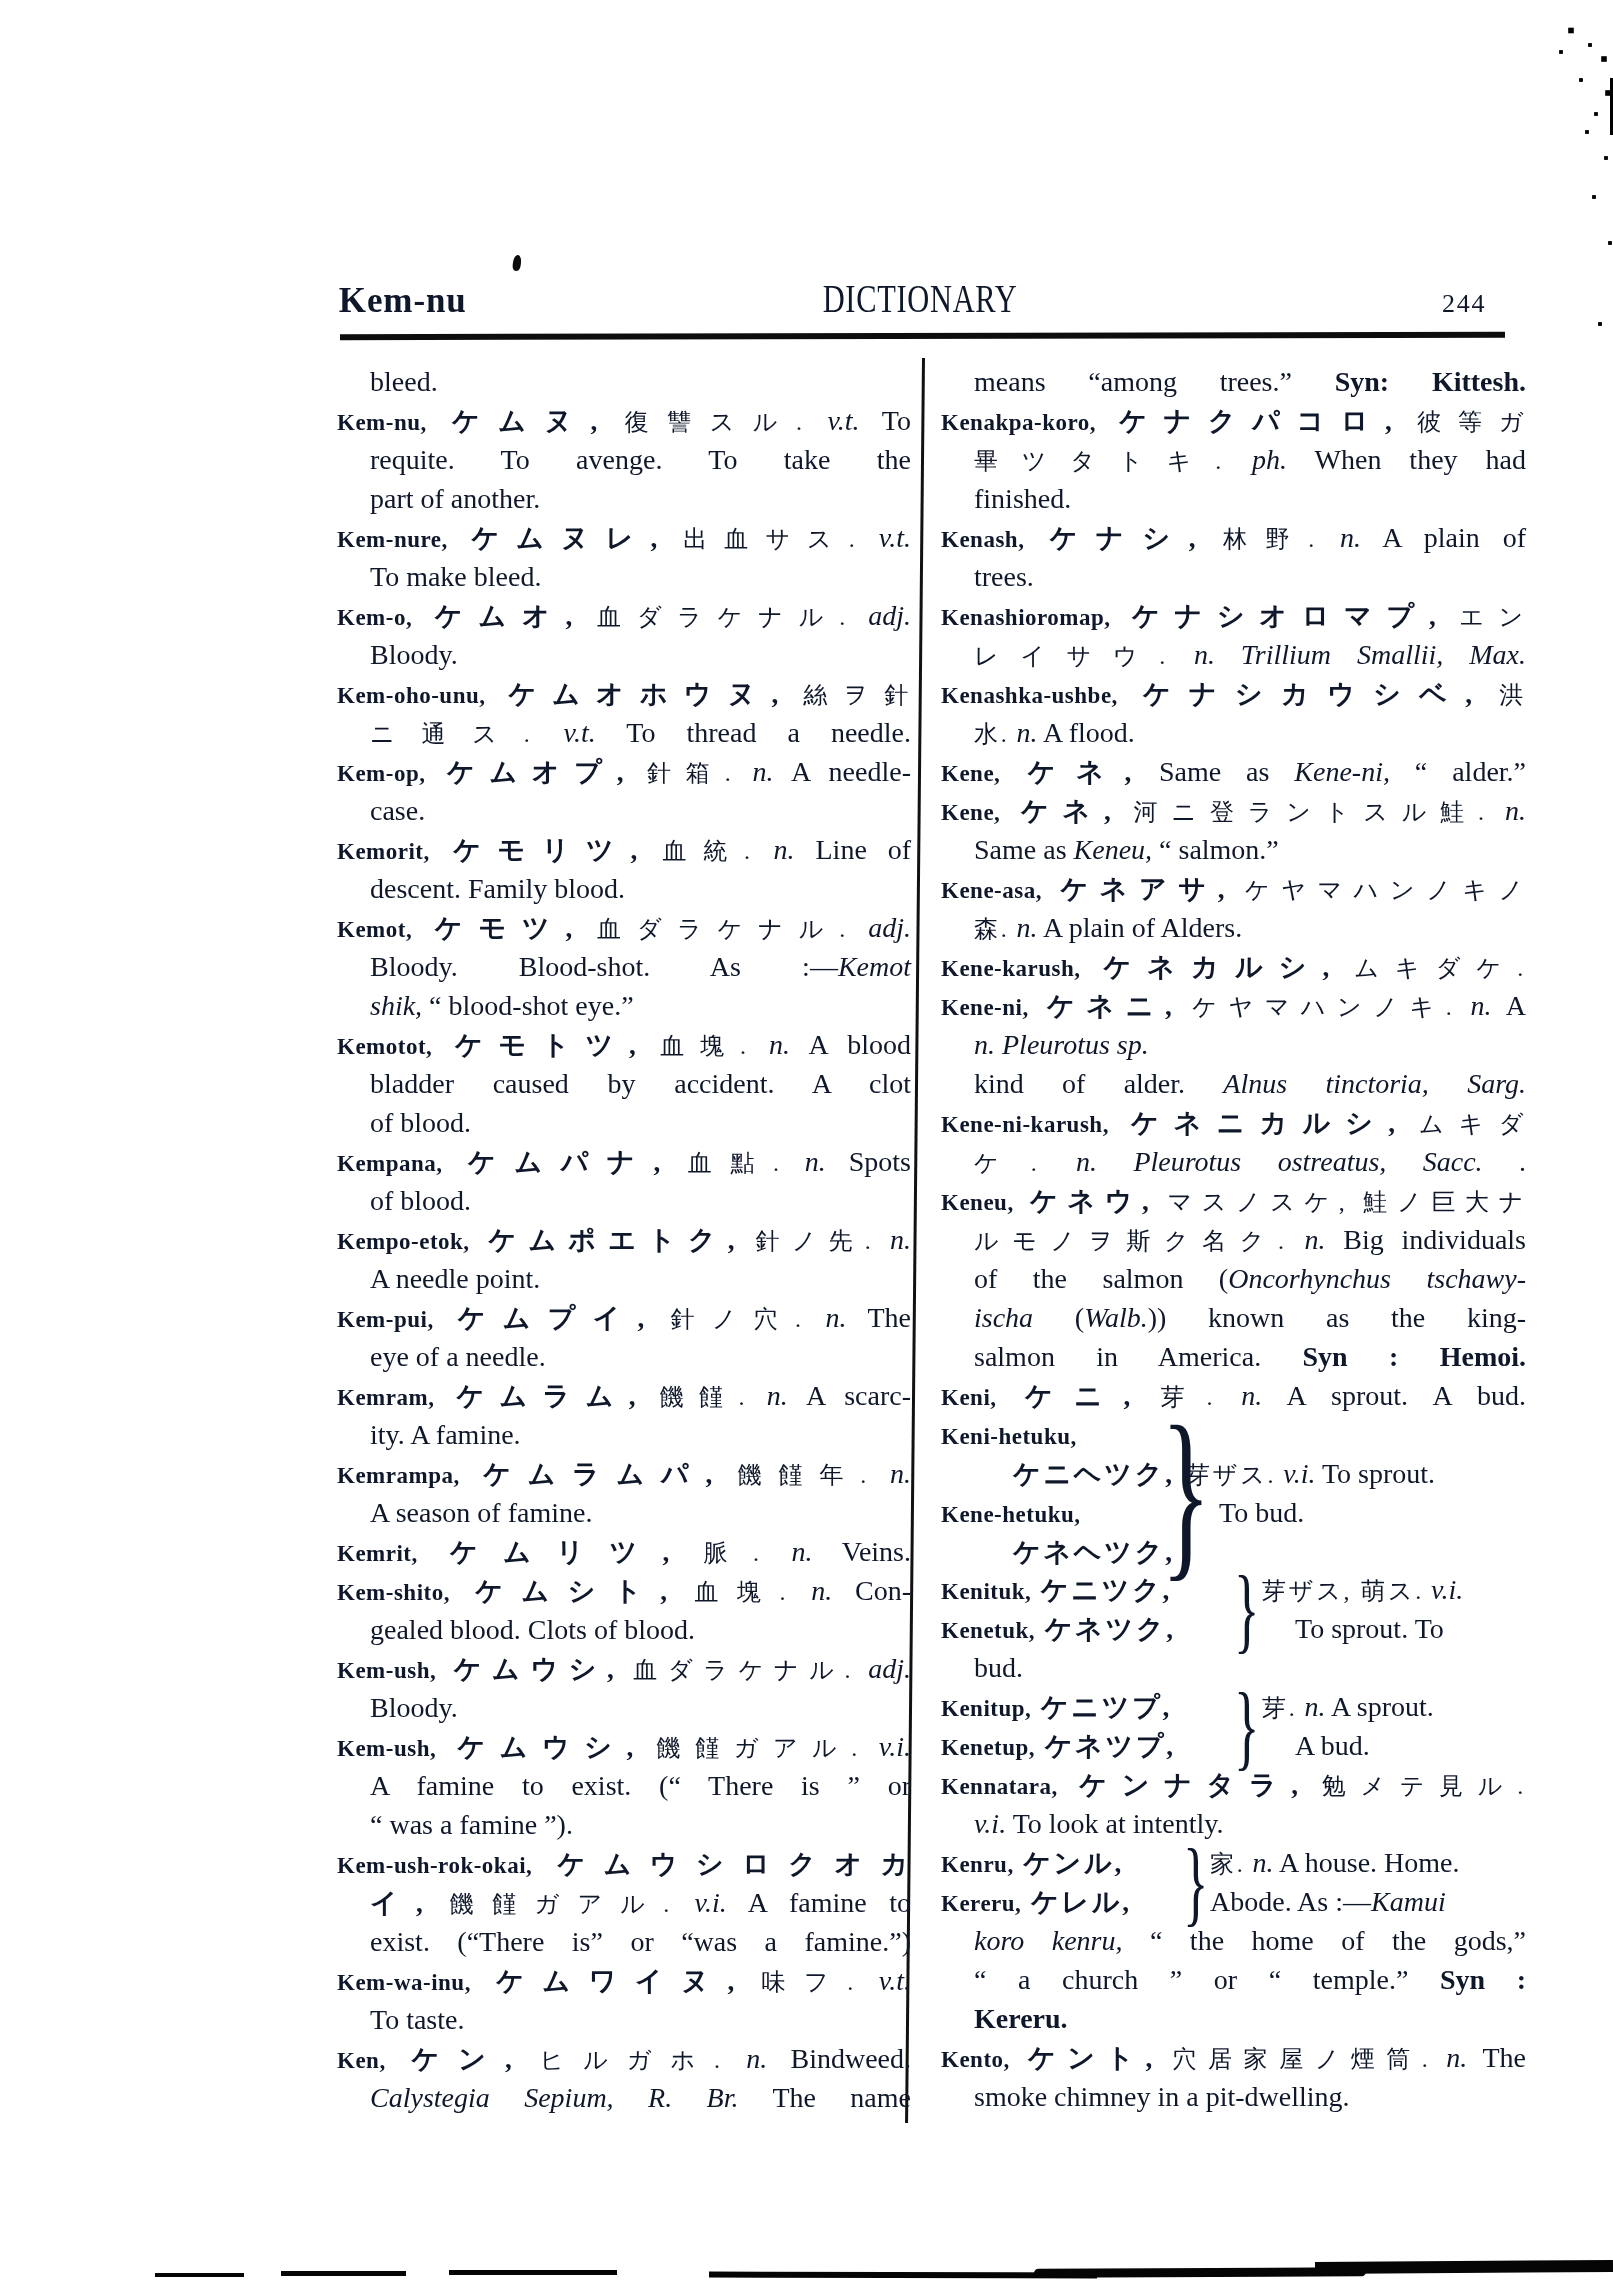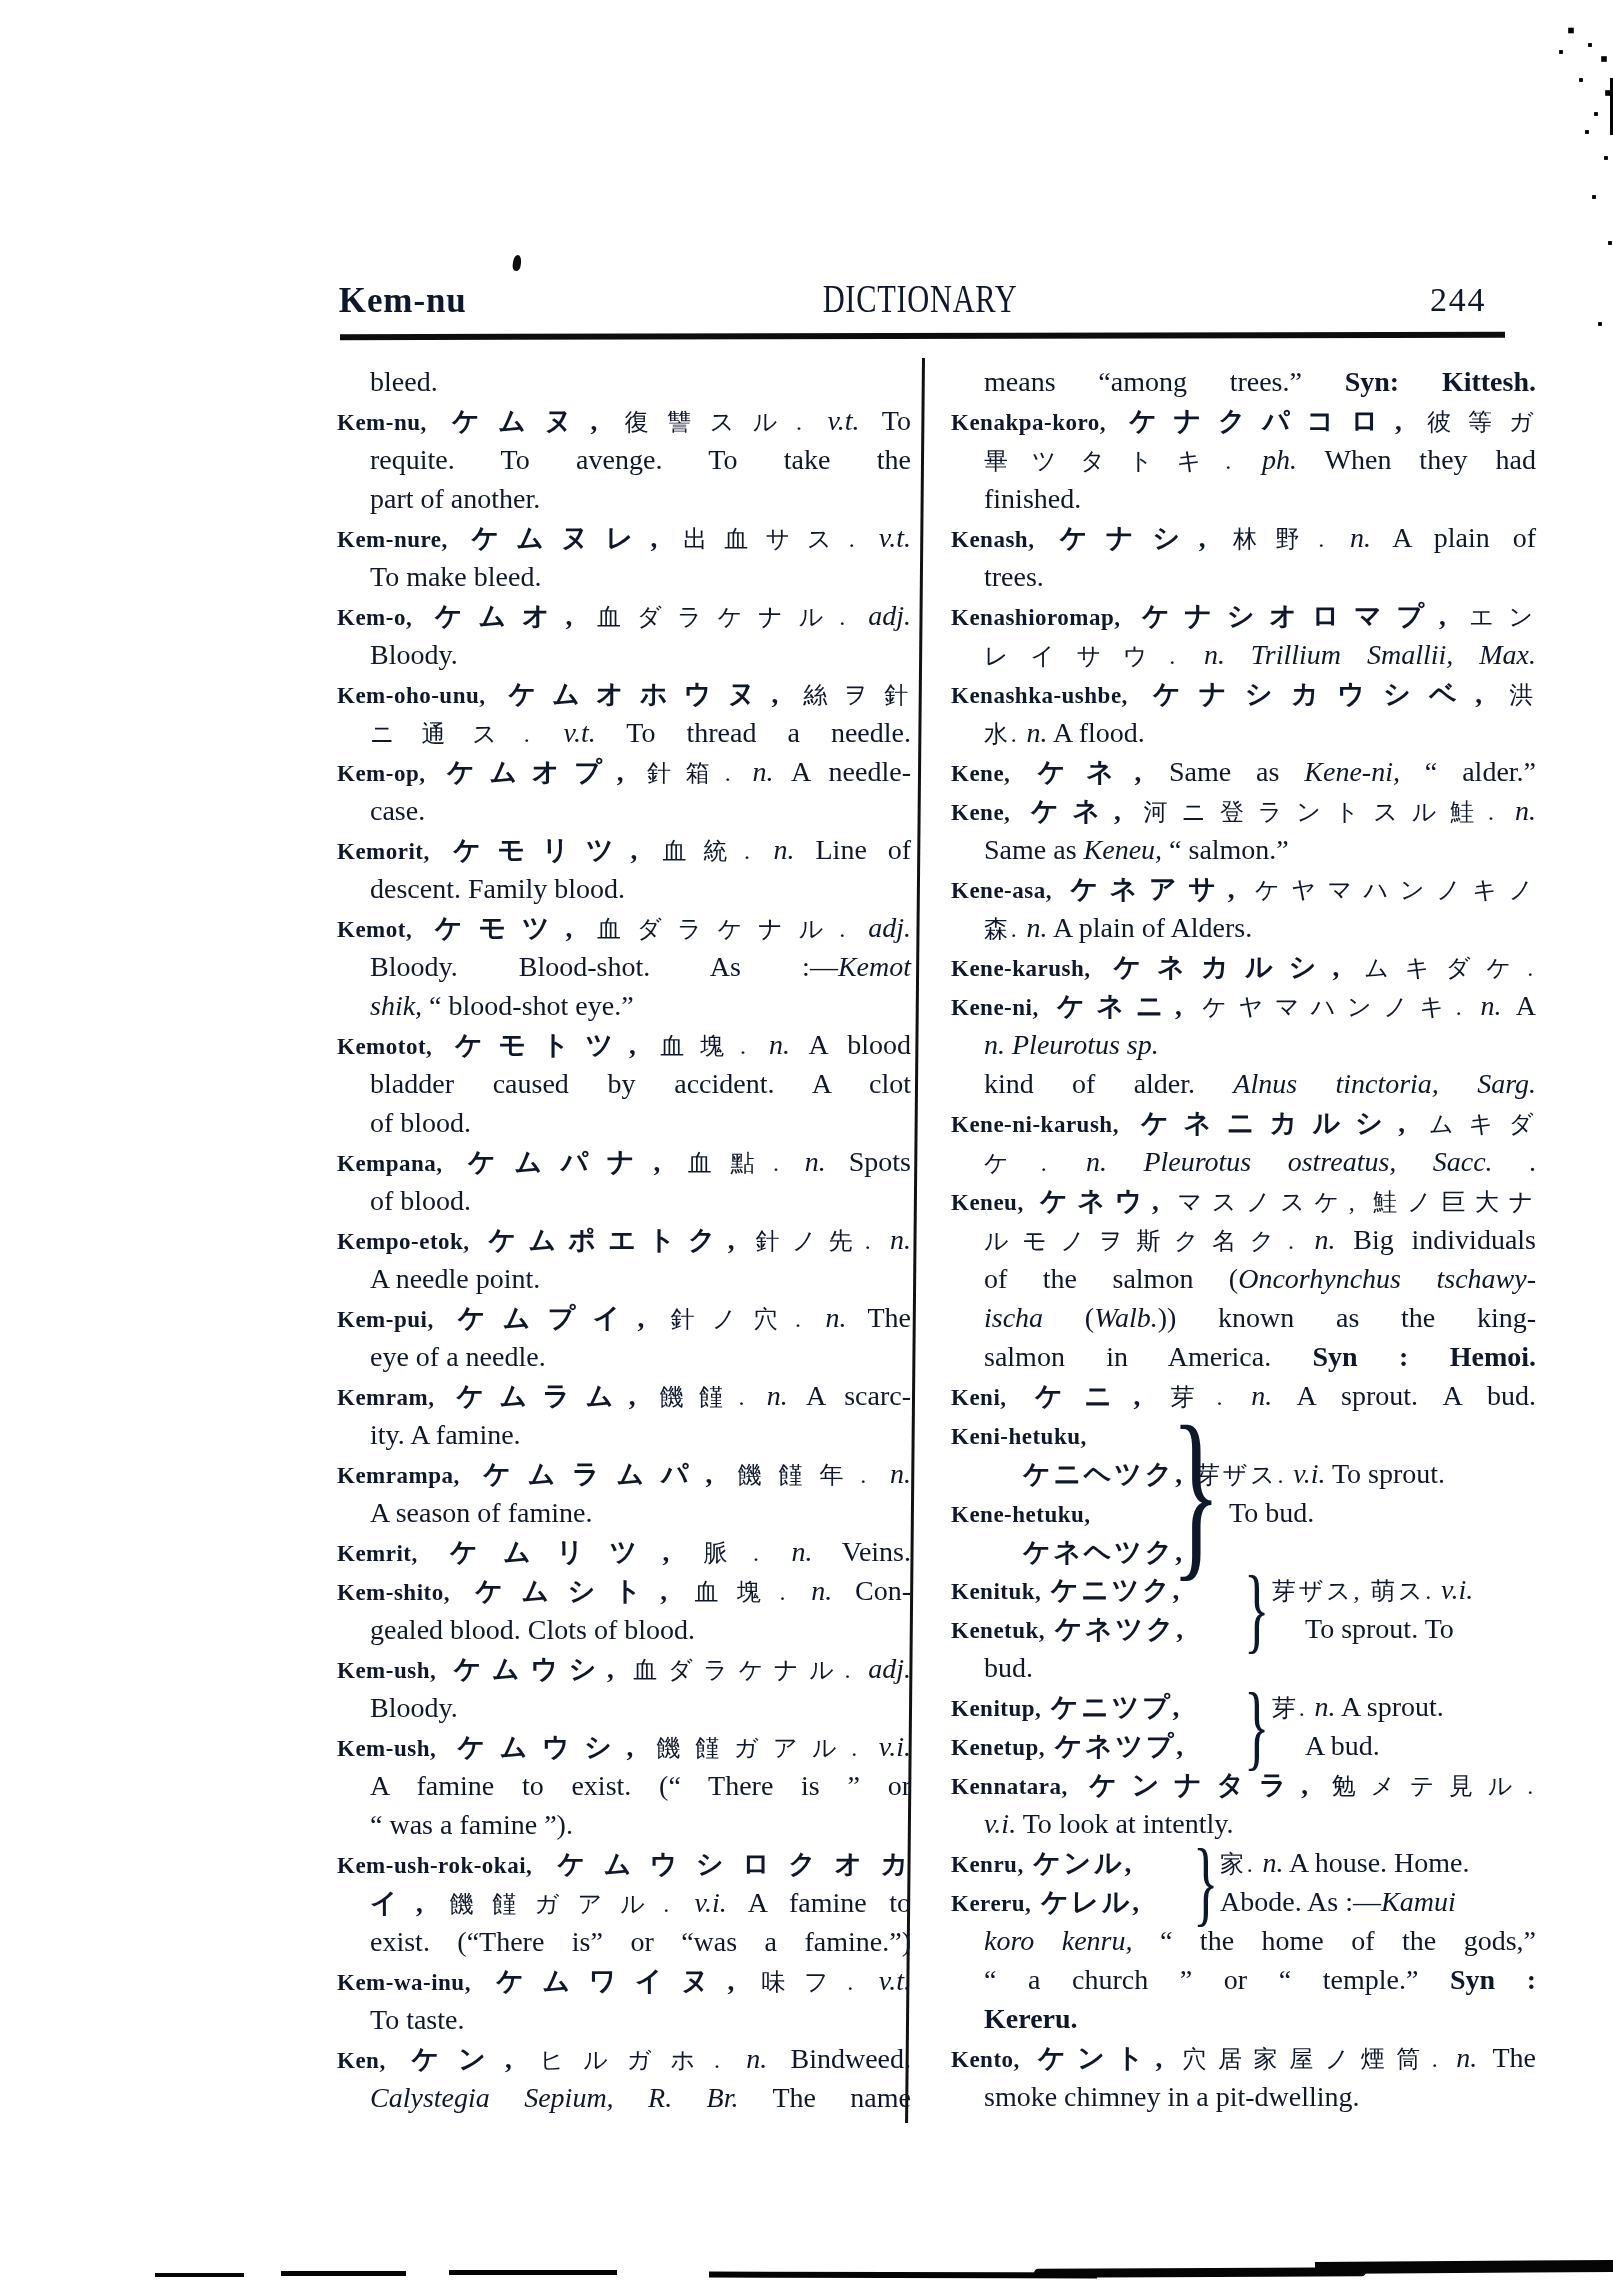--- a/index.html
+++ b/index.html
@@ -6,29 +6,29 @@
   .page{
     position:relative;width:1613px;height:2289px;margin:0 auto;
     background:#ffffff;color:#0f172a;overflow:hidden;
     font-family:"Liberation Serif","DejaVu Serif",serif;
   }
   
   .header{position:absolute;left:337px;top:273px;width:1166px;height:48px;}
   .h-left{position:absolute;left:1.8px;bottom:0;font-size:35px;font-weight:700;letter-spacing:0.9px;}
   .h-center{position:absolute;left:0;right:0;bottom:0;text-align:center;font-size:39px;
             letter-spacing:0.9px;transform:scaleX(.78);transform-origin:center;}
-  .h-right{position:absolute;right:16.6px;bottom:1.8px;font-size:34px;letter-spacing:1.8px;}
+  .h-right{position:absolute;right:16.6px;bottom:1.8px;font-size:26px;letter-spacing:1.8px;}
   .rule{position:absolute;left:340px;top:333px;width:1165px;height:5.5px;background:#0d0d0d;
         transform:rotate(-0.12deg);}
   .divider{position:absolute;left:922px;top:358px;width:2.8px;height:1765px;background:#111;
            transform:rotate(0.55deg);transform-origin:top center;}
   
   .col{position:absolute;top:362px;}
   .col-left{left:337px;width:574px;}
-  .col-right{left:941px;width:585px;margin-left:10px;}
+  .col-right{left:941px;width:585px;}
   .line{height:39px;line-height:39px;font-size:28px;white-space:nowrap;overflow:visible;}
   .ind{padding-left:33px;}
   .ind2{padding-left:72px;}
   .jst{white-space:normal;text-align:justify;text-align-last:justify;}
   .s-hw{font-weight:700;font-size:23px;letter-spacing:0.5px;}
   .s-kana{font-weight:700;font-size:27px;letter-spacing:2.8px;}
   .s-cjk{font-size:24px;letter-spacing:2.8px;}
   .s-it{font-style:italic;}
   .s-b{font-weight:700;}
   

